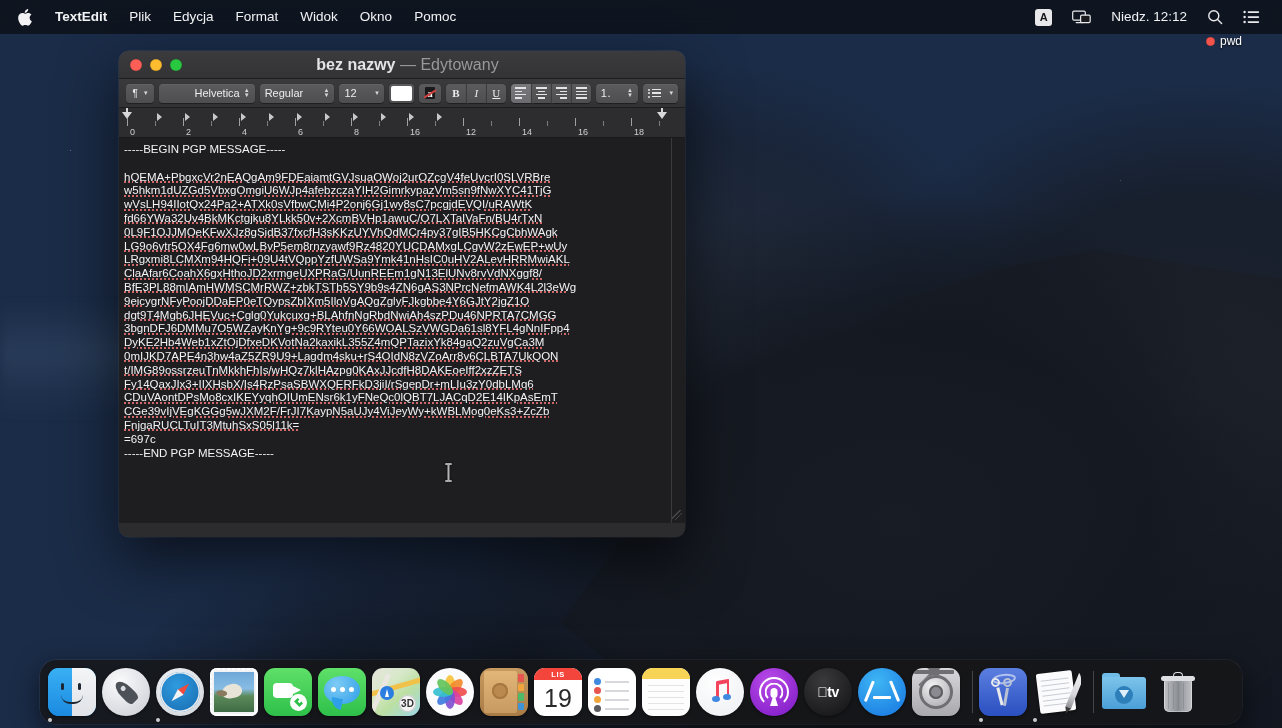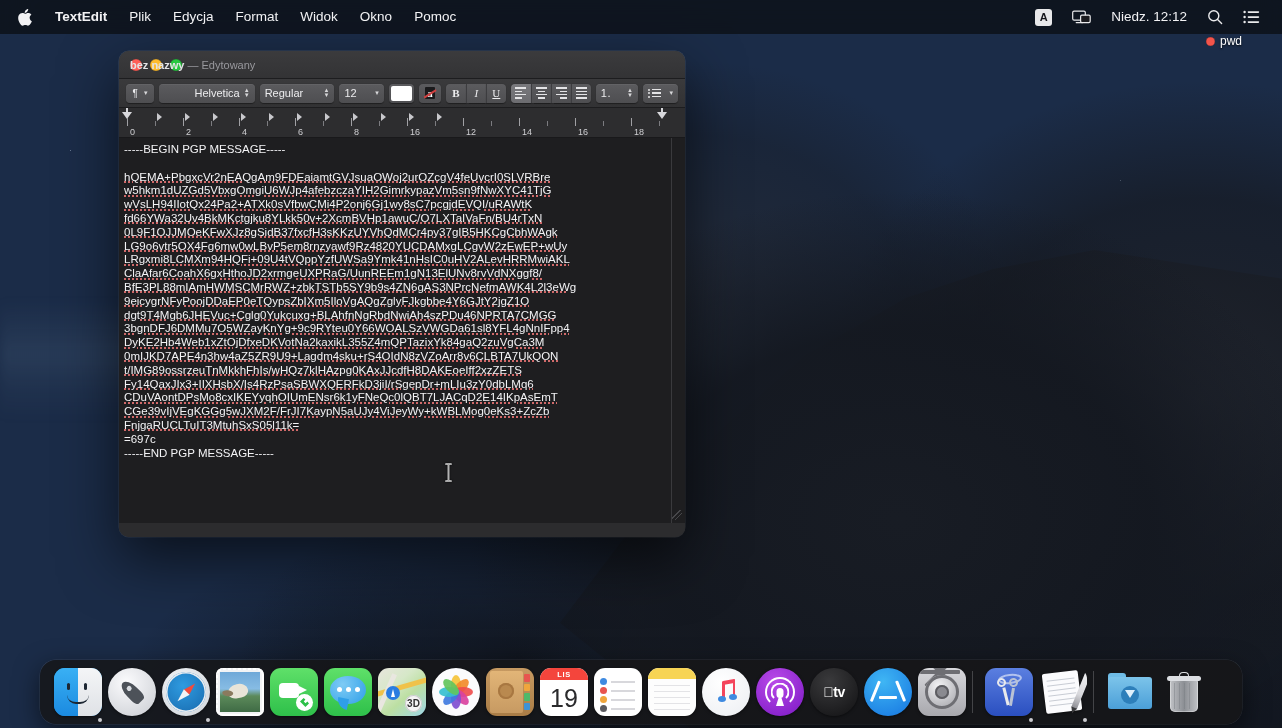--- a/index.html
+++ b/index.html
@@ -143,22 +143,22 @@
   .titlebar{
     height:28px; flex:0 0 28px; position:relative;
     background:linear-gradient(to bottom,#3b3b3d,#333335);
     border-bottom:.5px solid #1d1d1f;
     display:flex; align-items:center;
   }
   .traffic{ display:flex; gap:8px; padding-left:11px; align-items:center; }
   .tl{ width:12px; height:12px; border-radius:50%; box-shadow:inset 0 0 0 .5px rgba(0,0,0,.25); }
   .tl.red{ background:#ff5f57; } .tl.yellow{ background:#febc2e; } .tl.green{ background:#28c840; }
   .wtitle{
-    position:absolute; left:11px; right:0; text-align:left;
-    font-size:11px; color:#e4e4e6; font-weight:bold; pointer-events:none;
+    position:absolute; left:11px; right:0; text-align:center;
+    font-size:16px; color:#e4e4e6; font-weight:bold; pointer-events:none;
   }
   .wtitle .edited{ color:#98989d; font-weight:normal; }
 
   
   .toolbar{
     height:29px; flex:0 0 29px;
     background:linear-gradient(to bottom,#3a3a3c,#323234);
     border-bottom:.5px solid #1d1d1f;
     display:flex; align-items:center; gap:5px; padding:0 7px;
   }
@@ -291,21 +291,21 @@
   #dock{
     position:absolute; left:40px; bottom:4px; width:1202px; height:64px;
     background:rgba(22,22,24,0.86);
     border-radius:16px;
     box-shadow:0 0 0 .5px rgba(255,255,255,.12), 0 8px 26px rgba(0,0,0,.55);
     display:flex; align-items:center; padding:0 8px; z-index:40;
   }
   #dock .items{ display:flex; align-items:flex-end; gap:0; height:100%; }
   .dock-item{
     width:54px; height:100%;
-    display:flex; flex-direction:column; align-items:flex-end; justify-content:center;
+    display:flex; flex-direction:column; align-items:flex-start; justify-content:center;
     position:relative;
   }
   .dock-icon{ width:48px; height:48px; border-radius:11px; position:relative; overflow:hidden; box-shadow:0 1px 3px rgba(0,0,0,.5); }
   .dock-item .dot{
     position:absolute; bottom:2px; width:4px; height:4px; border-radius:50%;
     background:rgba(235,235,240,.85);
   }
   .dock-sep{ width:1px; height:42px; background:rgba(255,255,255,.2); margin:0 6px; align-self:center; }
 
   

